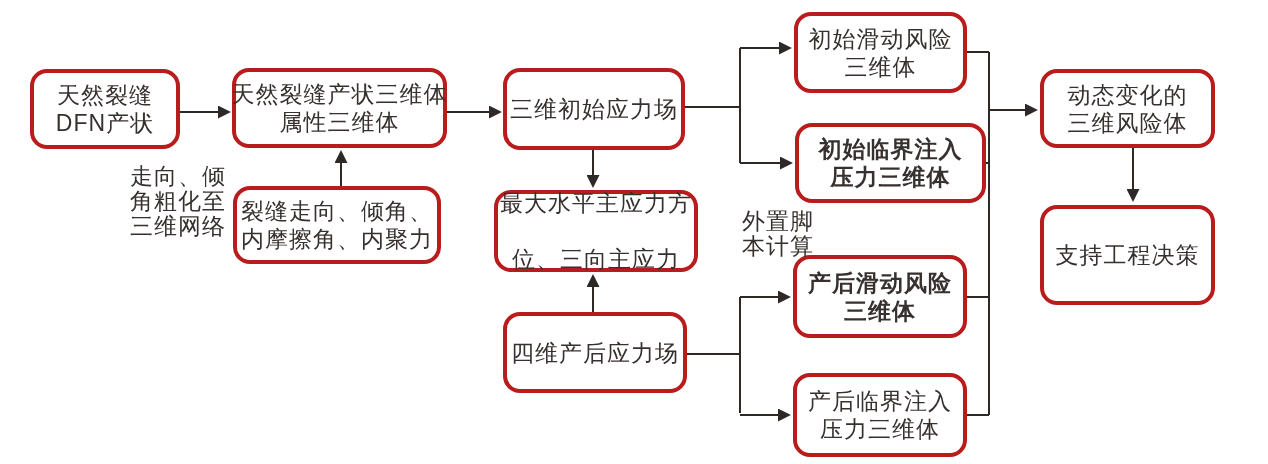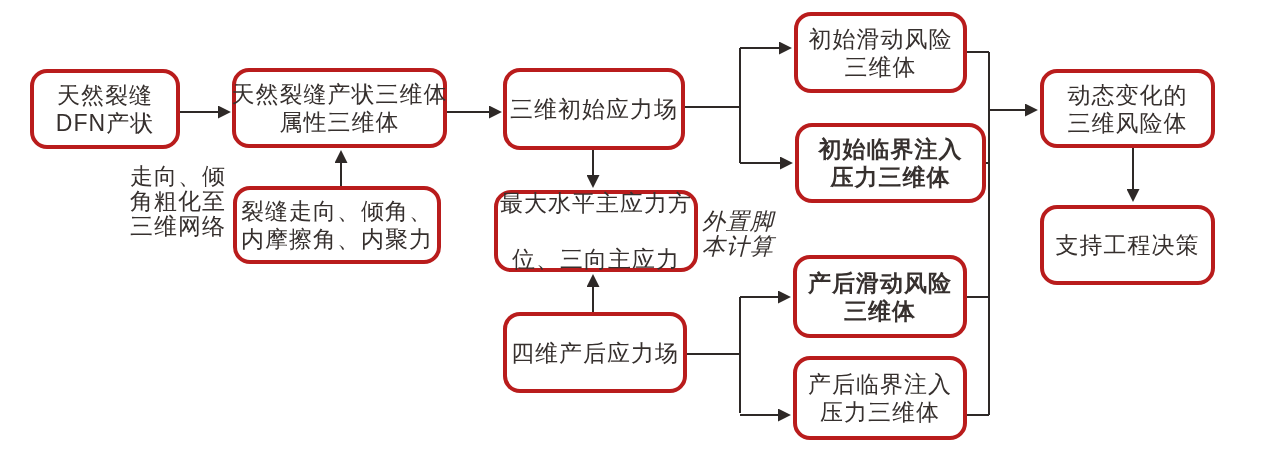--- a/index.html
+++ b/index.html
@@ -119,38 +119,38 @@
   <div class="node" style="left:795px; top:123px; width:191px; height:80px;font-weight:bold;">
     <span>初始临界注入</span>
     <span>压力三维体</span>
   </div>
 
   <div class="node" style="left:793px; top:255px; width:174px; height:83px;font-weight:bold;">
     <span>产后滑动风险</span>
     <span>三维体</span>
   </div>
 
-  <div class="node" style="left:793px; top:356px; width:174px; height:84px;">
+  <div class="node" style="left:793px; top:373px; width:174px; height:84px;">
     <span>产后临界注入</span>
     <span>压力三维体</span>
   </div>
 
   <div class="node" style="left:1040px; top:69px; width:175px; height:79px;">
     <span>动态变化的</span>
     <span>三维风险体</span>
   </div>
 
-  <div class="node" style="left:1040px; top:205px; width:175px; height:80px;">
+  <div class="node" style="left:1040px; top:205px; width:175px; height:100px;">
     <span>支持工程决策</span>
   </div>
 
   <div class="edge-label" style="left:130px; top:164px;">
     <span>走向、倾</span>
     <span>角粗化至</span>
     <span>三维网络</span>
   </div>
 
-  <div class="edge-label" style="left:702px; top:209px;font-style:italic;">
+  <div class="edge-label" style="left:742px; top:209px;">
     <span>外置脚</span>
     <span>本计算</span>
   </div>
 
 </div>
 
 </body></html>

